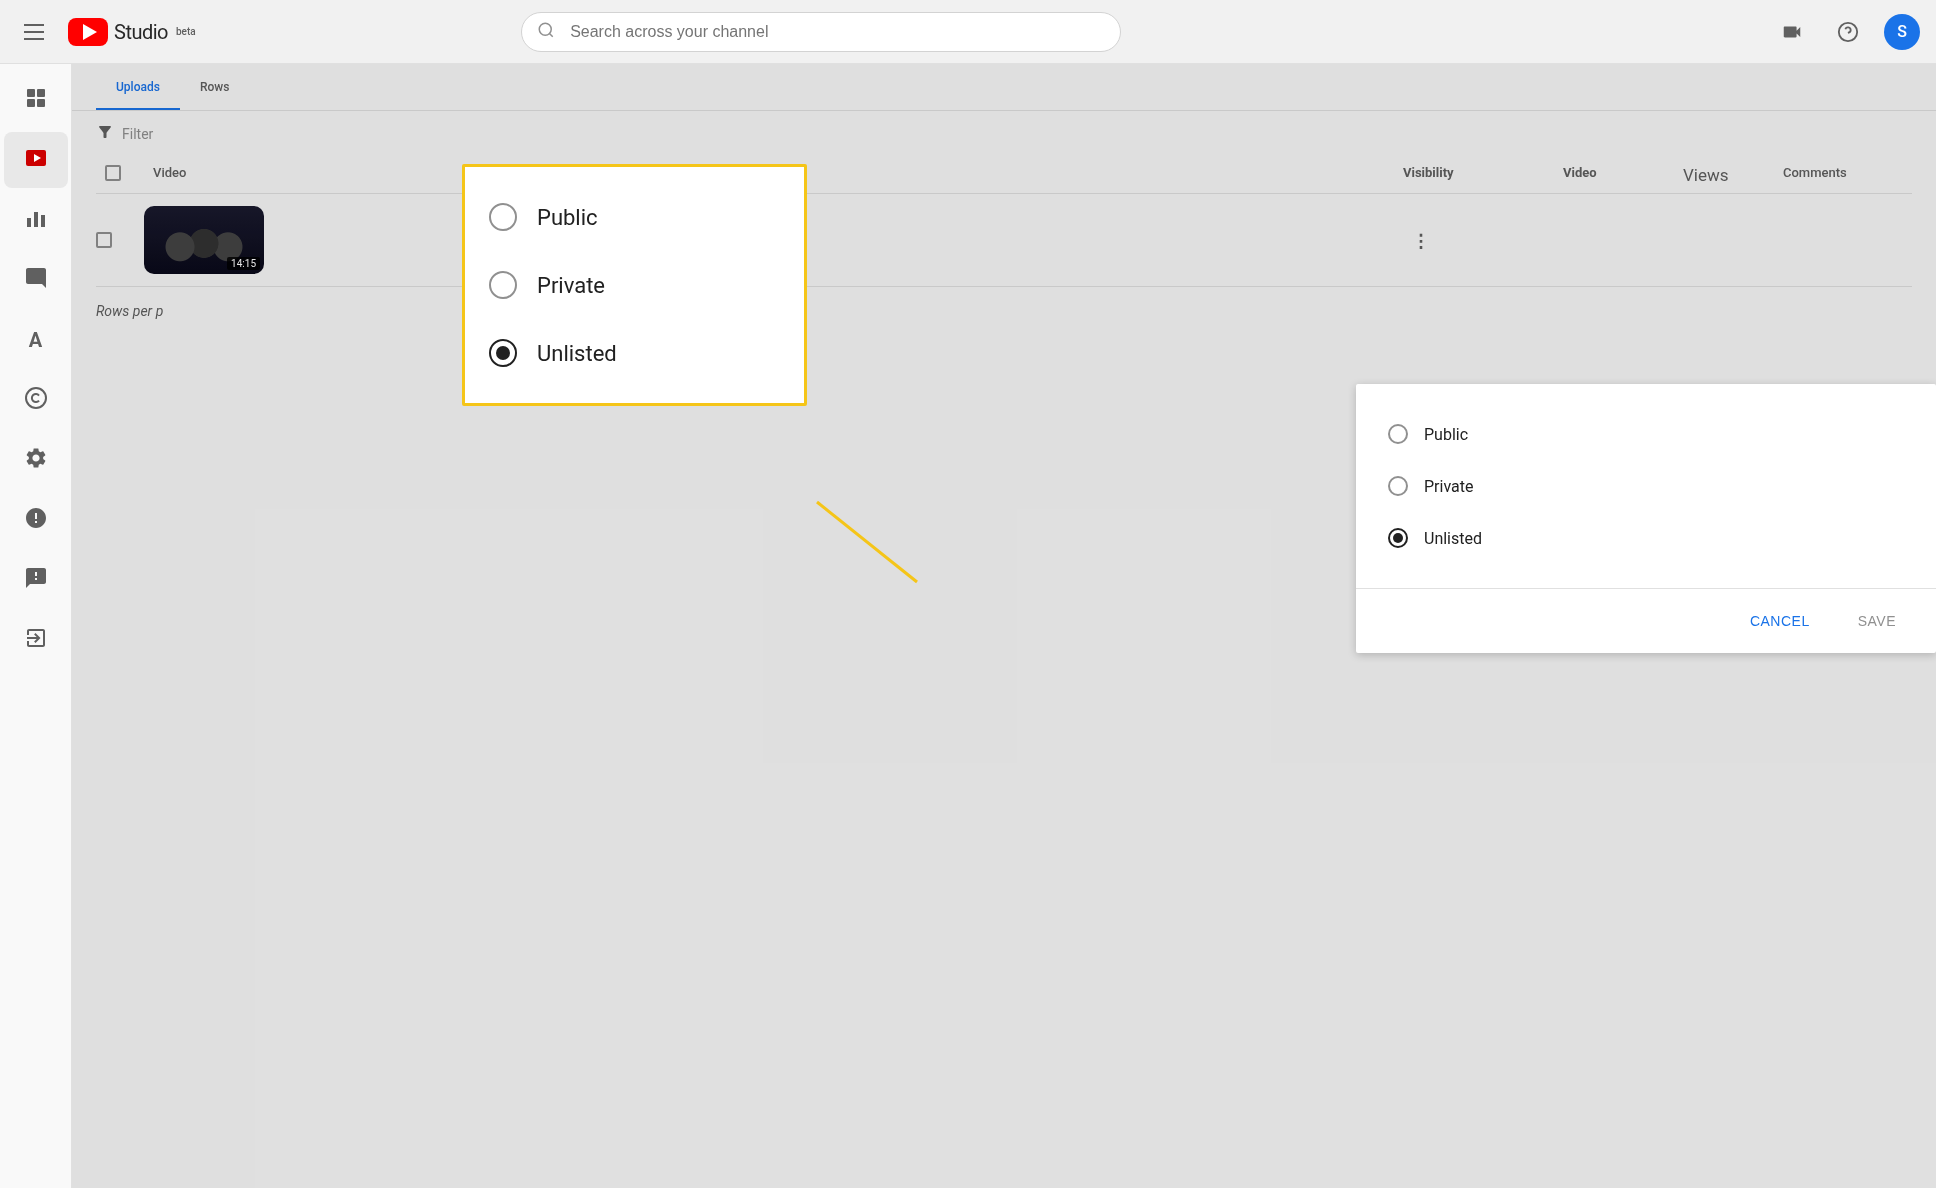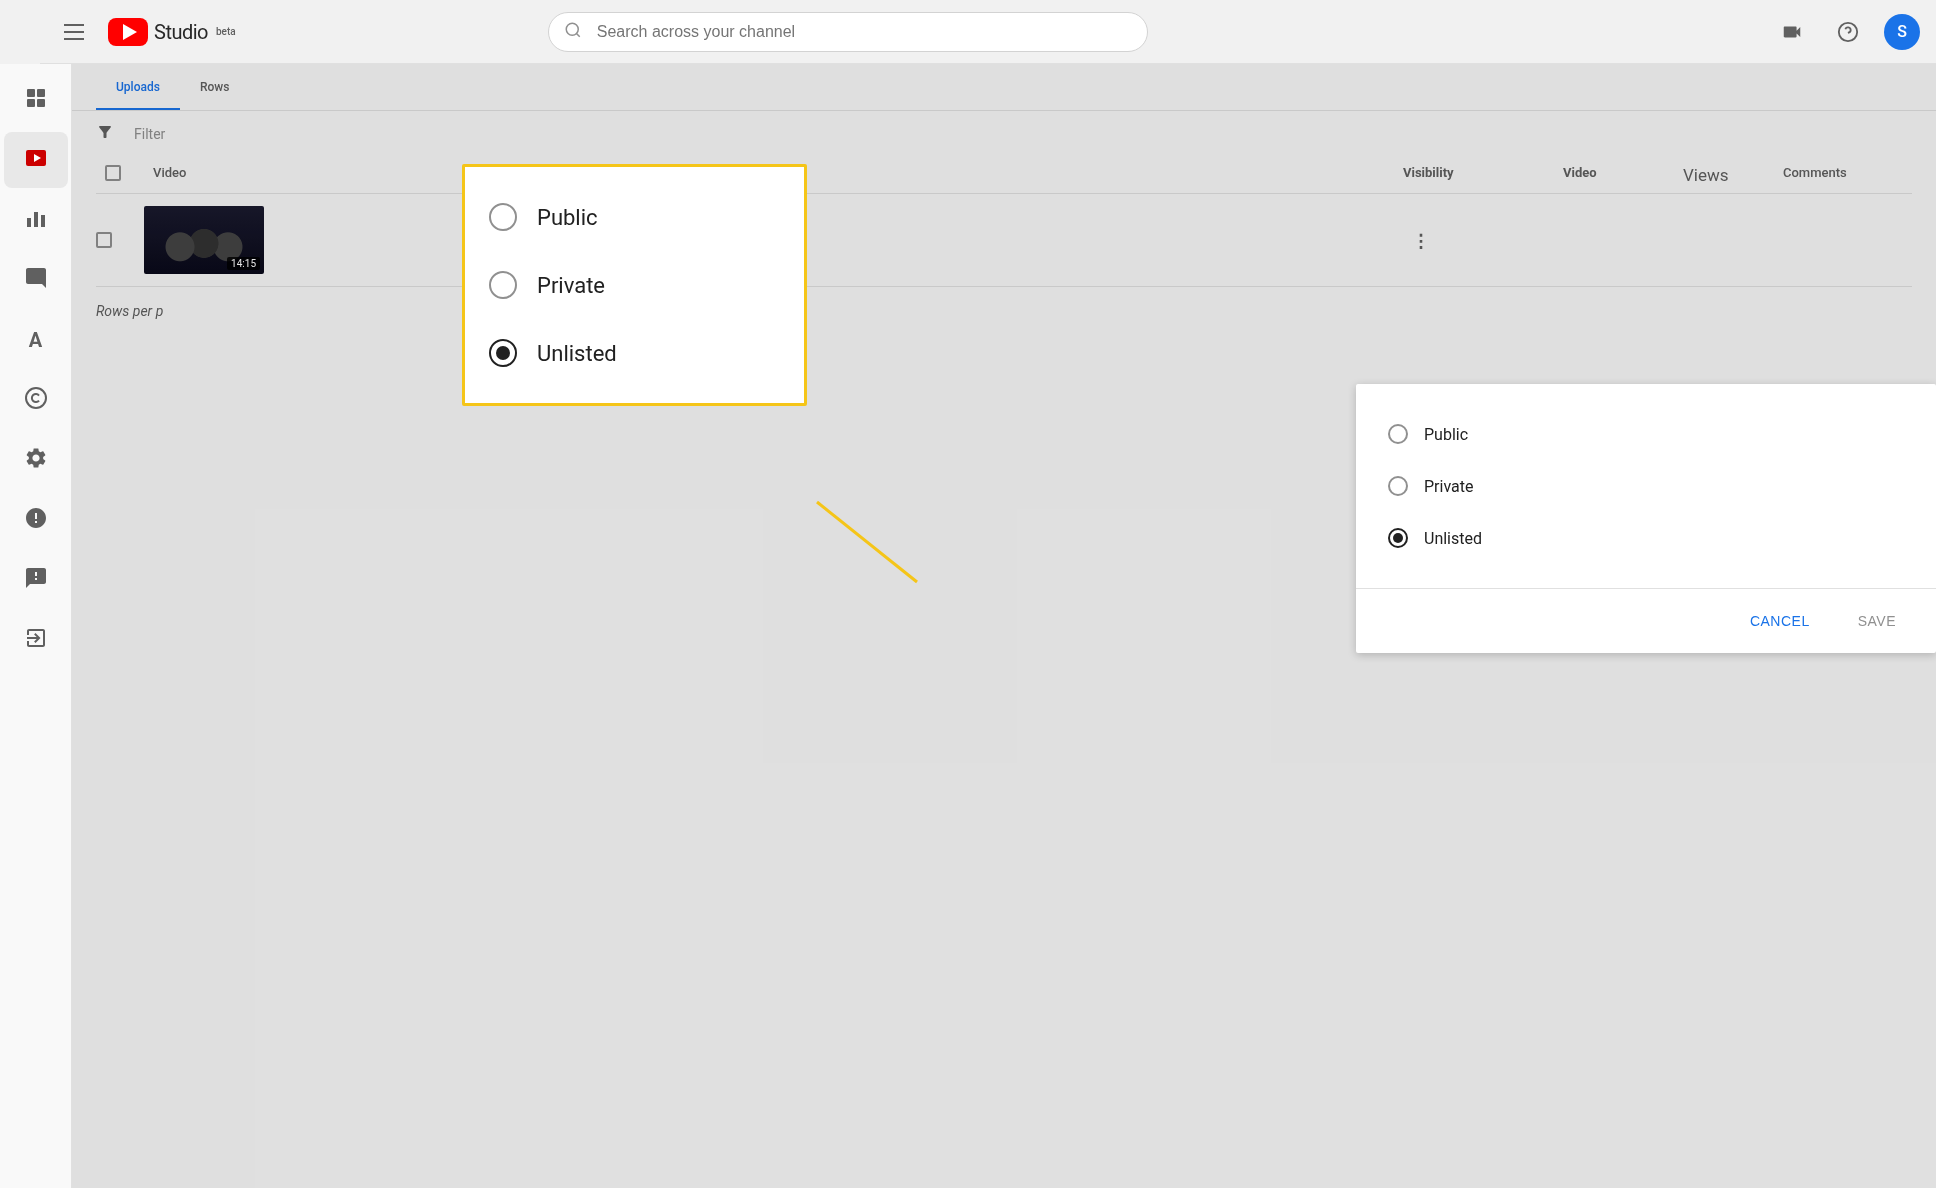--- a/index.html
+++ b/index.html
@@ -16,21 +16,20 @@
     .header {
       position: fixed;
       top: 0; left: 0; right: 0;
       height: 64px;
       background: #f1f1f1;
       display: flex;
       align-items: center;
       padding: 0 16px;
       z-index: 100;
       border-bottom: 1px solid #e0e0e0;
-      margin-left: 40px;
     }
     .header-left {
       display: flex;
       align-items: center;
       gap: 16px;
     }
     .hamburger {
       display: flex;
       flex-direction: column;
       gap: 5px;
@@ -213,21 +212,21 @@
     .tab.active {
       color: #1a73e8;
       border-bottom: 2px solid #1a73e8;
     }
 
     
     .filter-bar {
       display: flex;
       align-items: center;
       padding: 12px 24px;
-      gap: 20px;
+      gap: 8px;
     }
     .filter-icon-wrap {
       color: #606060;
       font-size: 18px;
     }
     .filter-text {
       font-size: 14px;
       color: #909090;
     }
 
@@ -251,21 +250,21 @@
     .table-row {
       display: flex;
       align-items: center;
       padding: 12px 0;
       border-bottom: 1px solid #e0e0e0;
     }
     .video-thumbnail {
       width: 120px;
       height: 68px;
       background: #0f172a;
-      border-radius: 2px;
+      border-radius: 10px;
       position: relative;
       overflow: hidden;
       flex-shrink: 0;
     }
     .video-duration {
       position: absolute;
       bottom: 4px;
       right: 4px;
       background: rgba(0,0,0,0.8);
       color: white;

